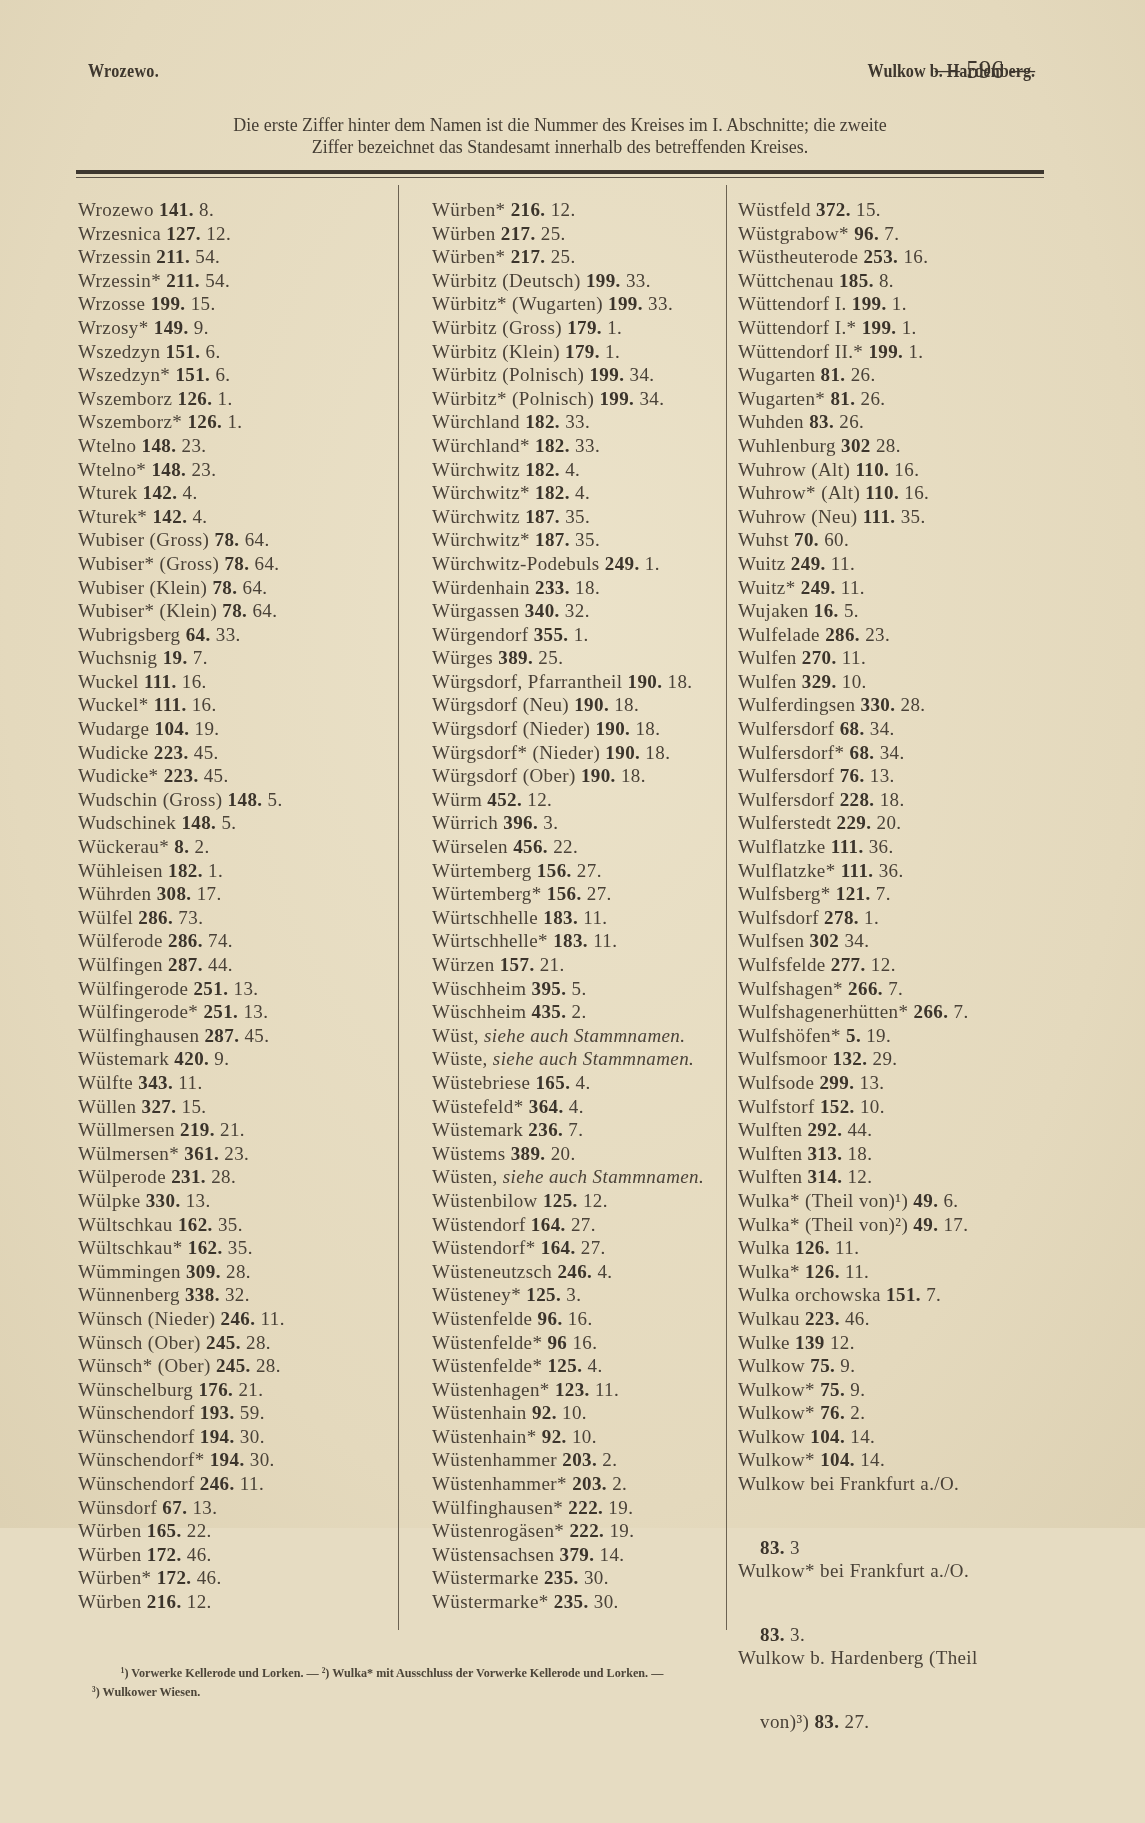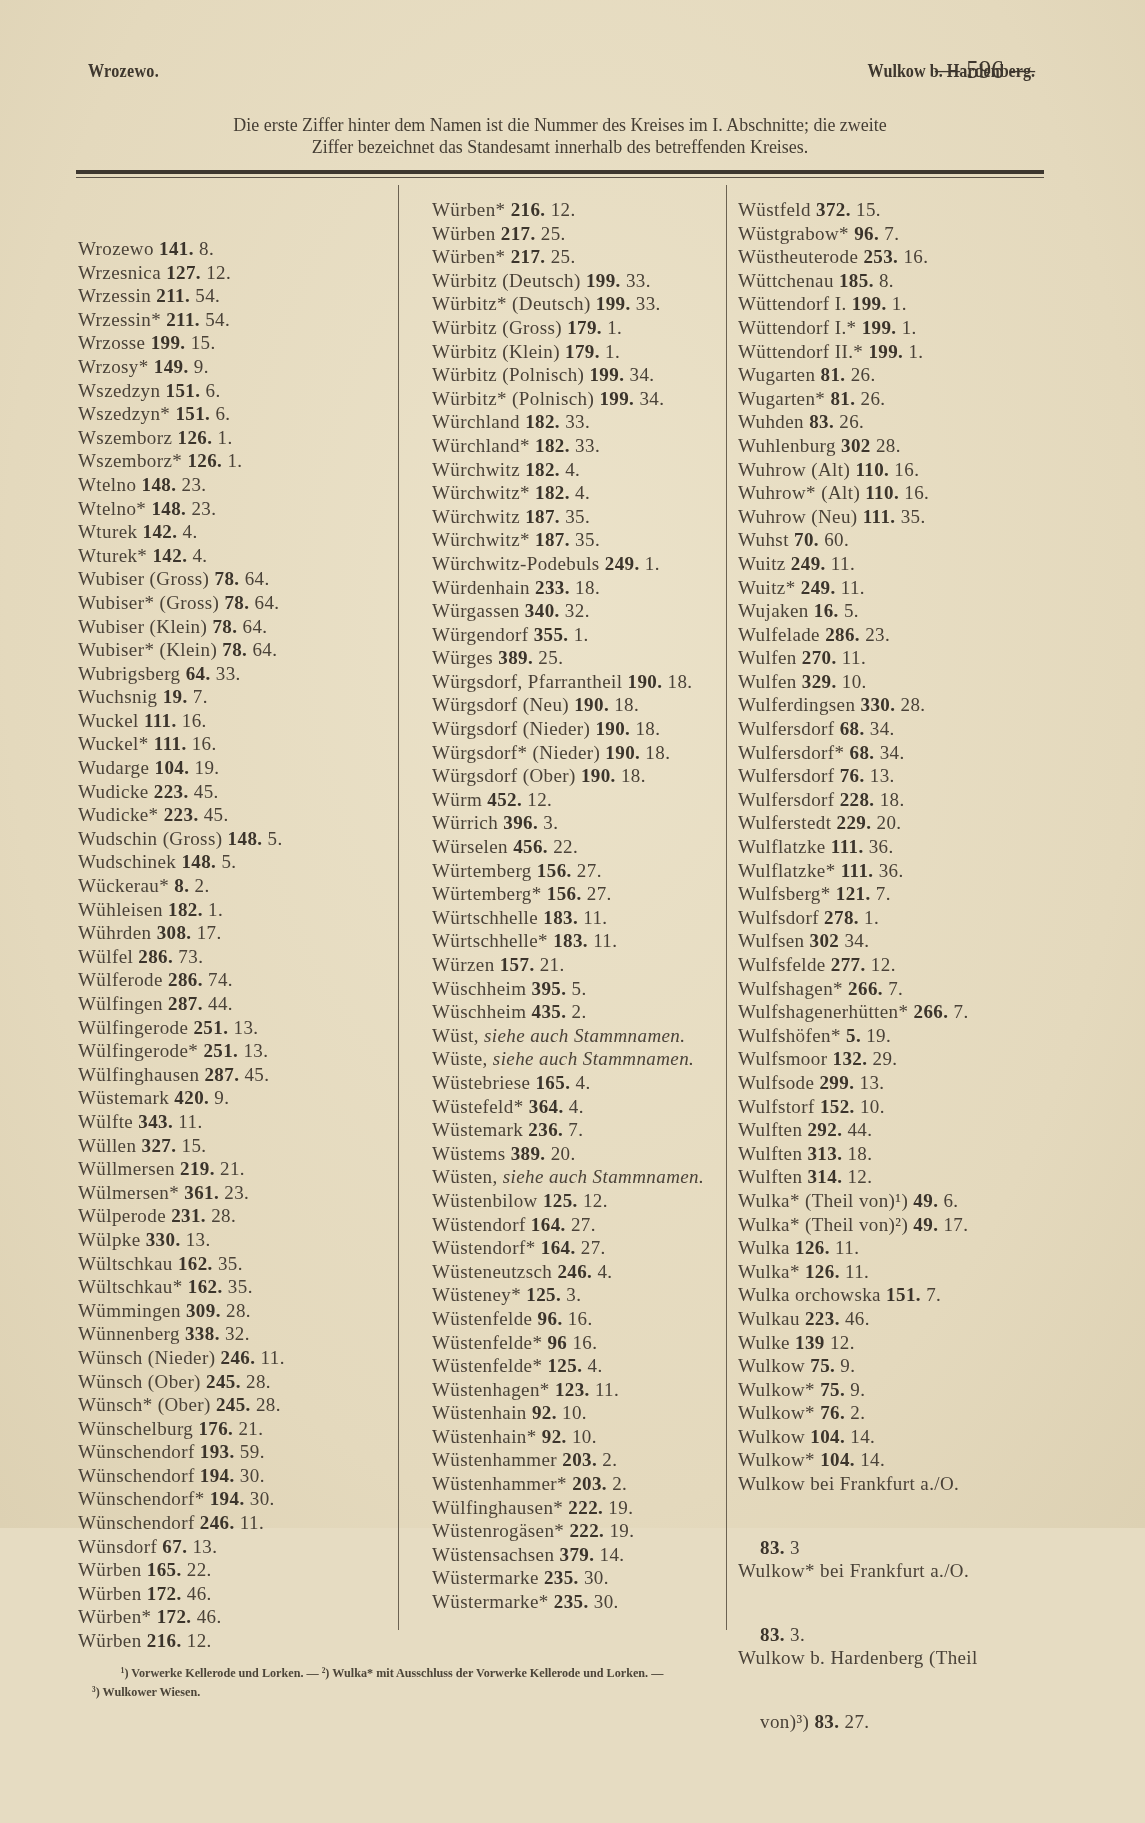--- a/index.html
+++ b/index.html
@@ -15,21 +15,21 @@
   .header { position: absolute; top: 56px; left: 80px; right: 110px; height: 30px;
     font-family: "Liberation Serif", serif; font-weight: bold; color: #3e372e; }
   .header .left { position: absolute; left: 8px; top: 4px; font-size: 19px; letter-spacing: 0.3px; transform: scaleX(0.85); transform-origin: left; }
   .header .center { position: absolute; left: 0; right: 0; text-align: right; top: 0; font-size: 25px; font-weight: normal; }
   .header .right { position: absolute; right: 0; top: 4px; font-size: 19px; transform: scaleX(0.85); transform-origin: right; }
   .intro { position: absolute; top: 114px; left: 74px; width: 972px; text-align: center;
     font-family: "Liberation Serif", serif; font-size: 19.5px; line-height: 22px; color: #453e34; transform: scaleX(0.92); transform-origin: center; }
   .rule-thick { position: absolute; top: 170px; left: 76px; width: 968px; height: 4px; background: #3d372f; }
   .rule-thin { position: absolute; top: 177px; left: 76px; width: 968px; height: 1px; background: #5a5246; }
   .col { position: absolute; top: 198px; font-family: "Liberation Serif", serif; font-size: 19px; line-height: 23.6px; color: #4a4238; white-space: nowrap; }
-  .col1 { left: 78px; margin-top: 39px; }
+  .col1 { left: 78px; }
   .col2 { left: 405px; margin-left: 27px; }
   .col3 { left: 738px; }
   .vline { position: absolute; width: 1px; background: #6b6252; }
   .vline1 { left: 398px; top: 185px; height: 1445px; }
   .vline2 { left: 726px; top: 185px; height: 1445px; }
   .entry { display: block; height: 23.6px; letter-spacing: 0.4px; }
   .entry .num1 { font-weight: bold; color: #3b342b; }
   .entry .rest { }
   .entry .italic { font-style: italic; }
   .entry.cont { padding-left: 22px; margin-top: 40px; }
@@ -118,21 +118,21 @@
       <span class="entry"><span>Würben</span> <span class="num1">165.</span> <span class="rest">22.</span> </span>
       <span class="entry"><span>Würben</span> <span class="num1">172.</span> <span class="rest">46.</span> </span>
       <span class="entry"><span>Würben*</span> <span class="num1">172.</span> <span class="rest">46.</span> </span>
       <span class="entry"><span>Würben</span> <span class="num1">216.</span> <span class="rest">12.</span> </span>
     </div>
   <div class="col col2">
       <span class="entry"><span>Würben*</span> <span class="num1">216.</span> <span class="rest">12.</span> </span>
       <span class="entry"><span>Würben</span> <span class="num1">217.</span> <span class="rest">25.</span> </span>
       <span class="entry"><span>Würben*</span> <span class="num1">217.</span> <span class="rest">25.</span> </span>
       <span class="entry"><span>Würbitz (Deutsch)</span> <span class="num1">199.</span> <span class="rest">33.</span> </span>
-      <span class="entry"><span>Würbitz* (Deutsch)</span> <span class="num1">199.</span> <span class="rest">33.</span> </span>
+      <span class="entry"><span>Würbitz* (Wugarten)</span> <span class="num1">199.</span> <span class="rest">33.</span> </span>
       <span class="entry"><span>Würbitz (Gross)</span> <span class="num1">179.</span> <span class="rest">1.</span> </span>
       <span class="entry"><span>Würbitz (Klein)</span> <span class="num1">179.</span> <span class="rest">1.</span> </span>
       <span class="entry"><span>Würbitz (Polnisch)</span> <span class="num1">199.</span> <span class="rest">34.</span> </span>
       <span class="entry"><span>Würbitz* (Polnisch)</span> <span class="num1">199.</span> <span class="rest">34.</span> </span>
       <span class="entry"><span>Würchland</span> <span class="num1">182.</span> <span class="rest">33.</span> </span>
       <span class="entry"><span>Würchland*</span> <span class="num1">182.</span> <span class="rest">33.</span> </span>
       <span class="entry"><span>Würchwitz</span> <span class="num1">182.</span> <span class="rest">4.</span> </span>
       <span class="entry"><span>Würchwitz*</span> <span class="num1">182.</span> <span class="rest">4.</span> </span>
       <span class="entry"><span>Würchwitz</span> <span class="num1">187.</span> <span class="rest">35.</span> </span>
       <span class="entry"><span>Würchwitz*</span> <span class="num1">187.</span> <span class="rest">35.</span> </span>

